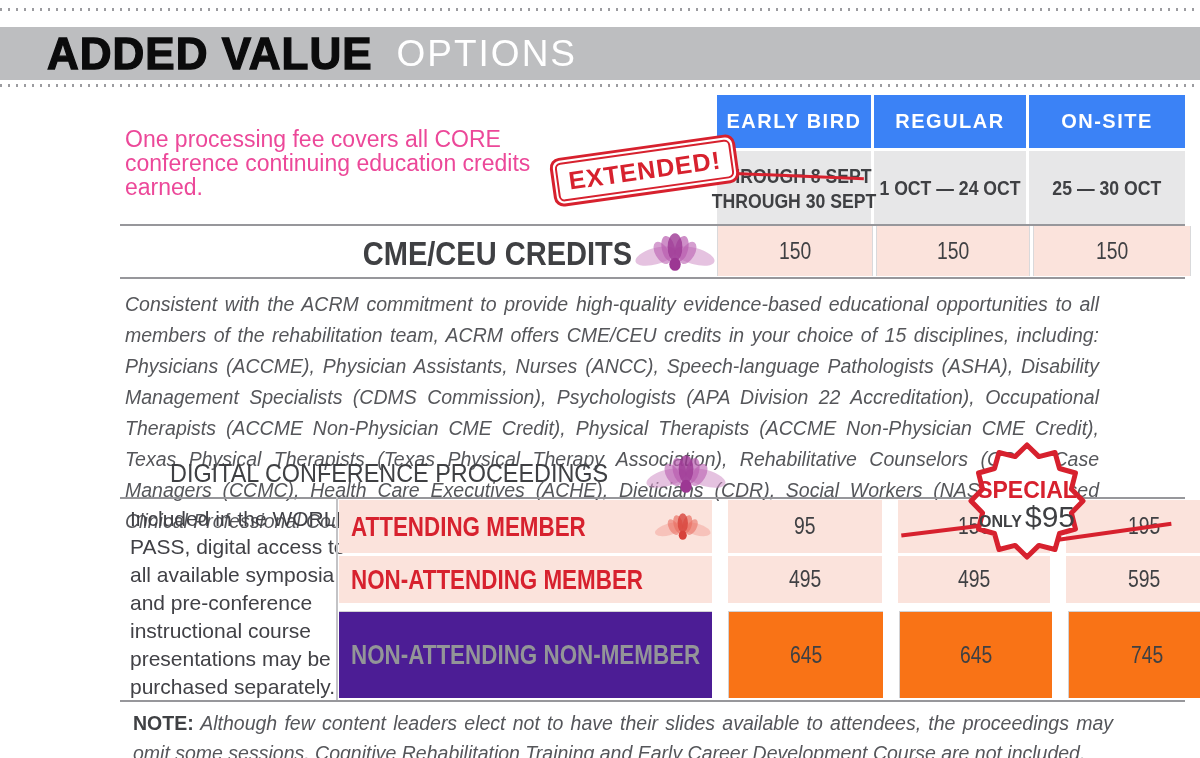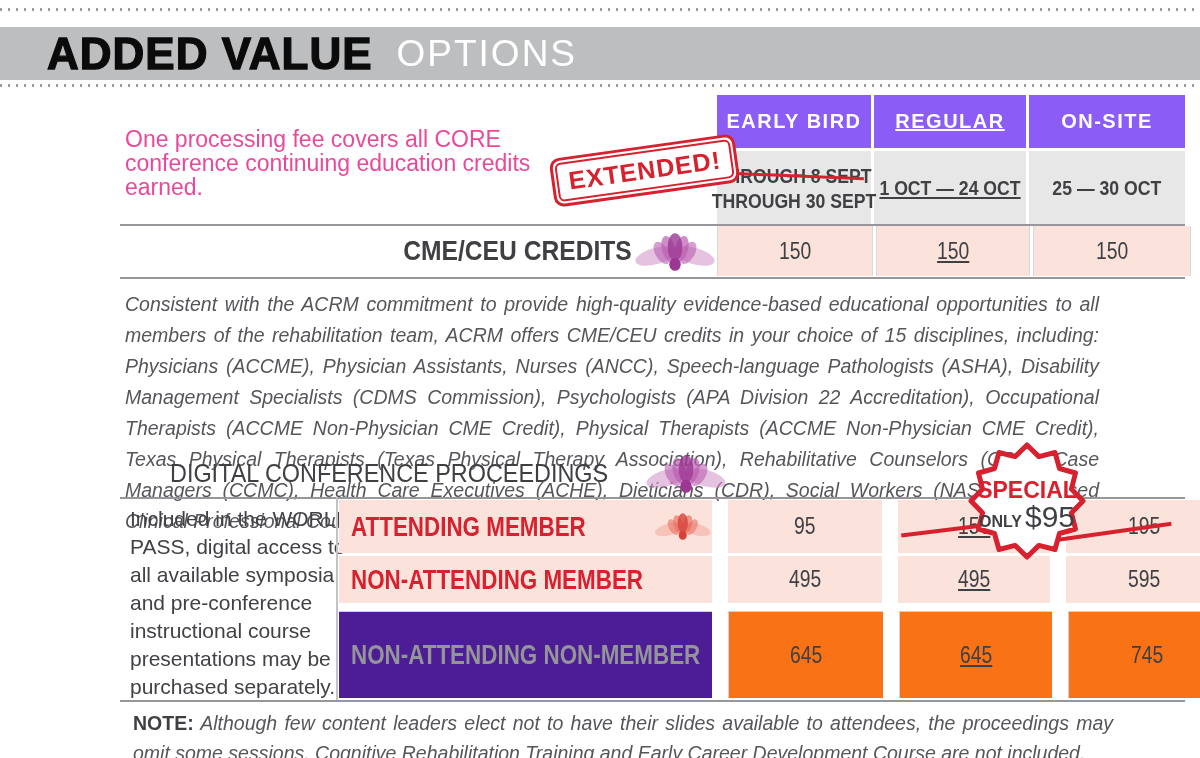--- a/index.html
+++ b/index.html
@@ -16,41 +16,41 @@
   .banner{left:0;top:19px;width:1200px;height:53px;background:#bdbec0;display:flex;align-items:center;margin-top:8px;}
   .banner-title{
     margin-left:47px;font-size:44px;font-weight:700;color:#0b0b0c;
     letter-spacing:1px;-webkit-text-stroke:1.3px #0b0b0c;line-height:53px;white-space:nowrap;
   }
   .banner-sub{margin-left:24px;font-size:37px;font-weight:400;color:#ffffff;letter-spacing:2px;line-height:53px;white-space:nowrap;}
   
   .intro{left:125px;top:127px;width:458px;font-size:23px;line-height:24px;color:#ec4899;}
   
   .cols{left:717px;display:flex;gap:3px;}
-  .c1{width:154px;} .c2{width:152px;text-decoration:underline;} .c3{width:156px;}
+  .c1{width:154px;} .c2{width:152px;} .c3{width:156px;}
   .thead{top:95px;height:53px;}
-  .thead .cell{background:#8b5cf6;color:#fff;font-weight:700;font-size:20px;letter-spacing:1.5px;
+  .thead .cell{background:#3b82f6;color:#fff;font-weight:700;font-size:20px;letter-spacing:1.5px;
     display:flex;align-items:center;justify-content:center;}
   .dates{top:151px;height:73px;}
   .dates .cell{background:#e7e7e8;display:flex;flex-direction:column;align-items:center;justify-content:center;
     font-size:21px;font-weight:700;color:#3f4043;}
   .cond{display:inline-block;transform:scaleX(0.84);transform-origin:center;white-space:nowrap;}
   .cond-l{display:inline-block;transform:scaleX(0.8);transform-origin:left center;white-space:nowrap;}
   .date-line{line-height:25px;}
   
   .stamp{left:551px;top:146px;transform:rotate(-8deg);z-index:4;
     background:#fff;border:3px solid #d7212e;border-radius:10px;padding:2px;}
   .stamp-inner{border:2px solid #d7212e;border-radius:6px;padding:3px 10px;
     font-size:25px;font-weight:700;color:#d7212e;letter-spacing:1px;white-space:nowrap;}
   .connector{left:688px;top:170px;width:176px;height:0;border-top:3px solid #d7212e;
     transform:rotate(2.4deg);transform-origin:left center;z-index:3;}
   
   .hr{height:2px;background:#97979b;left:120px;width:1065px;}
   
-  .cme-label{left:230px;top:235px;width:402px;text-align:right;font-size:28px;font-weight:700;color:#3f4043;}
+  .cme-label{left:230px;top:235px;width:402px;text-align:right;font-size:33px;font-weight:700;color:#3f4043;}
   .cme-label .cond-r{display:inline-block;transform:scaleX(0.88);transform-origin:right center;white-space:nowrap;}
   .cme-cells{top:226px;height:50px;}
   .cme-cells .cell{background:#fbe3dc;display:flex;align-items:center;justify-content:center;
     font-size:23px;color:#3f4043;border-left:1px solid #d9d9db;border-right:1px solid #d9d9db;}
   
   .para{left:125px;top:289px;width:974px;font-size:19.5px;line-height:31px;font-style:italic;
     color:#55565a;text-align:justify;}
   
   .dcp-title{left:170px;top:458px;font-size:26px;font-weight:400;color:#3f4043;}
   .vline{left:336px;top:497px;width:2px;height:203px;background:#c3c3c6;}

